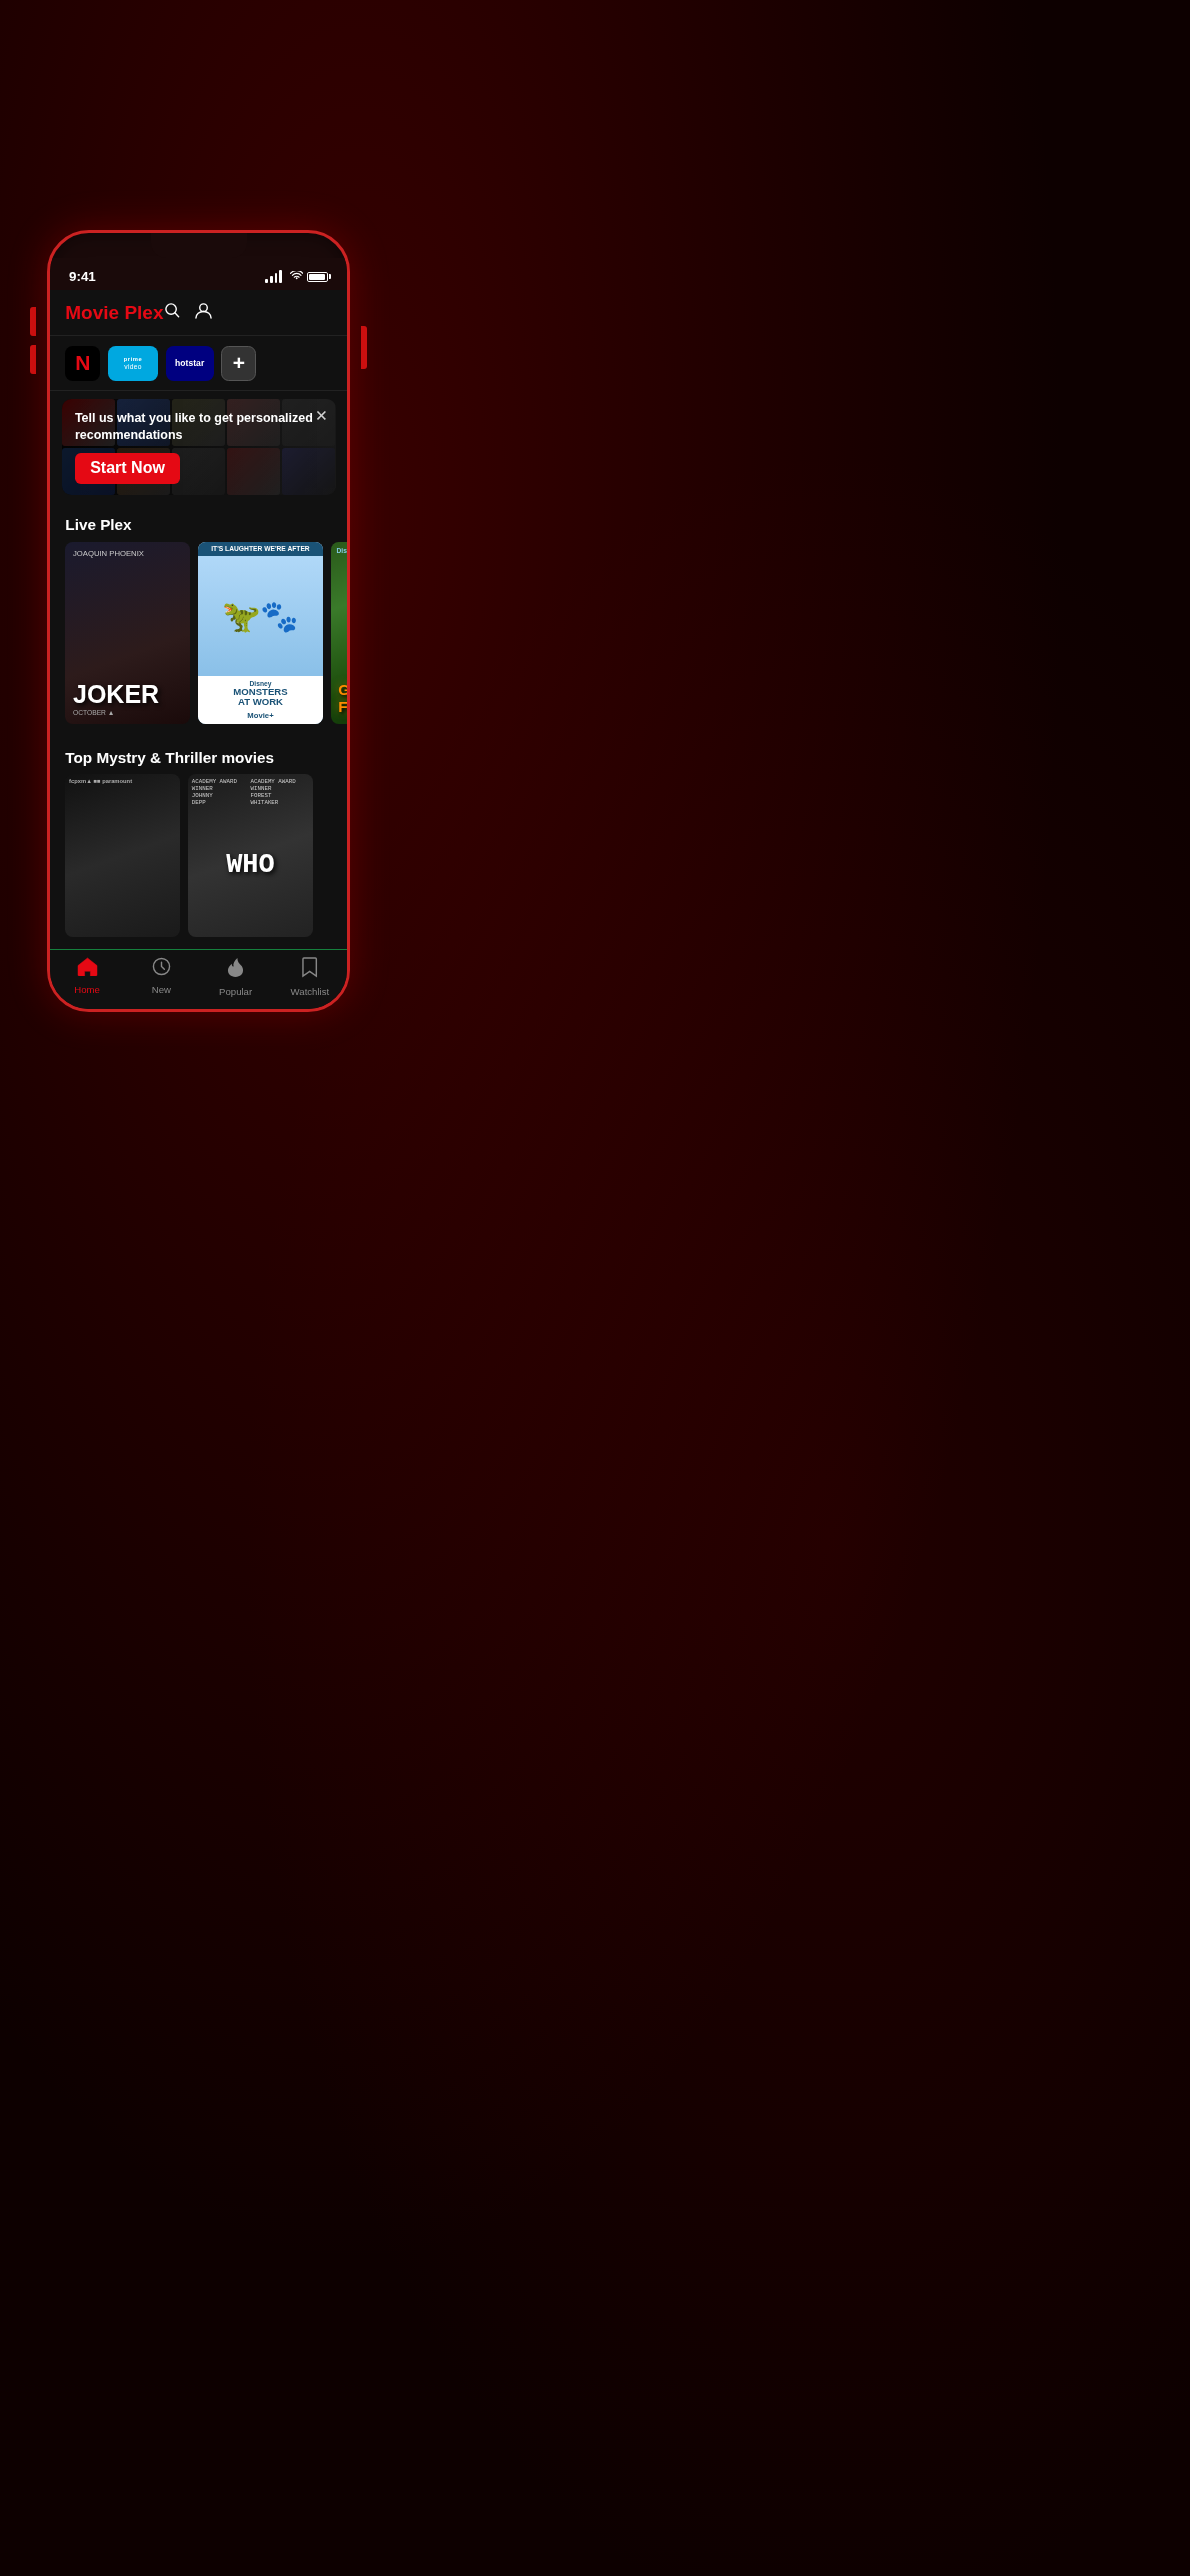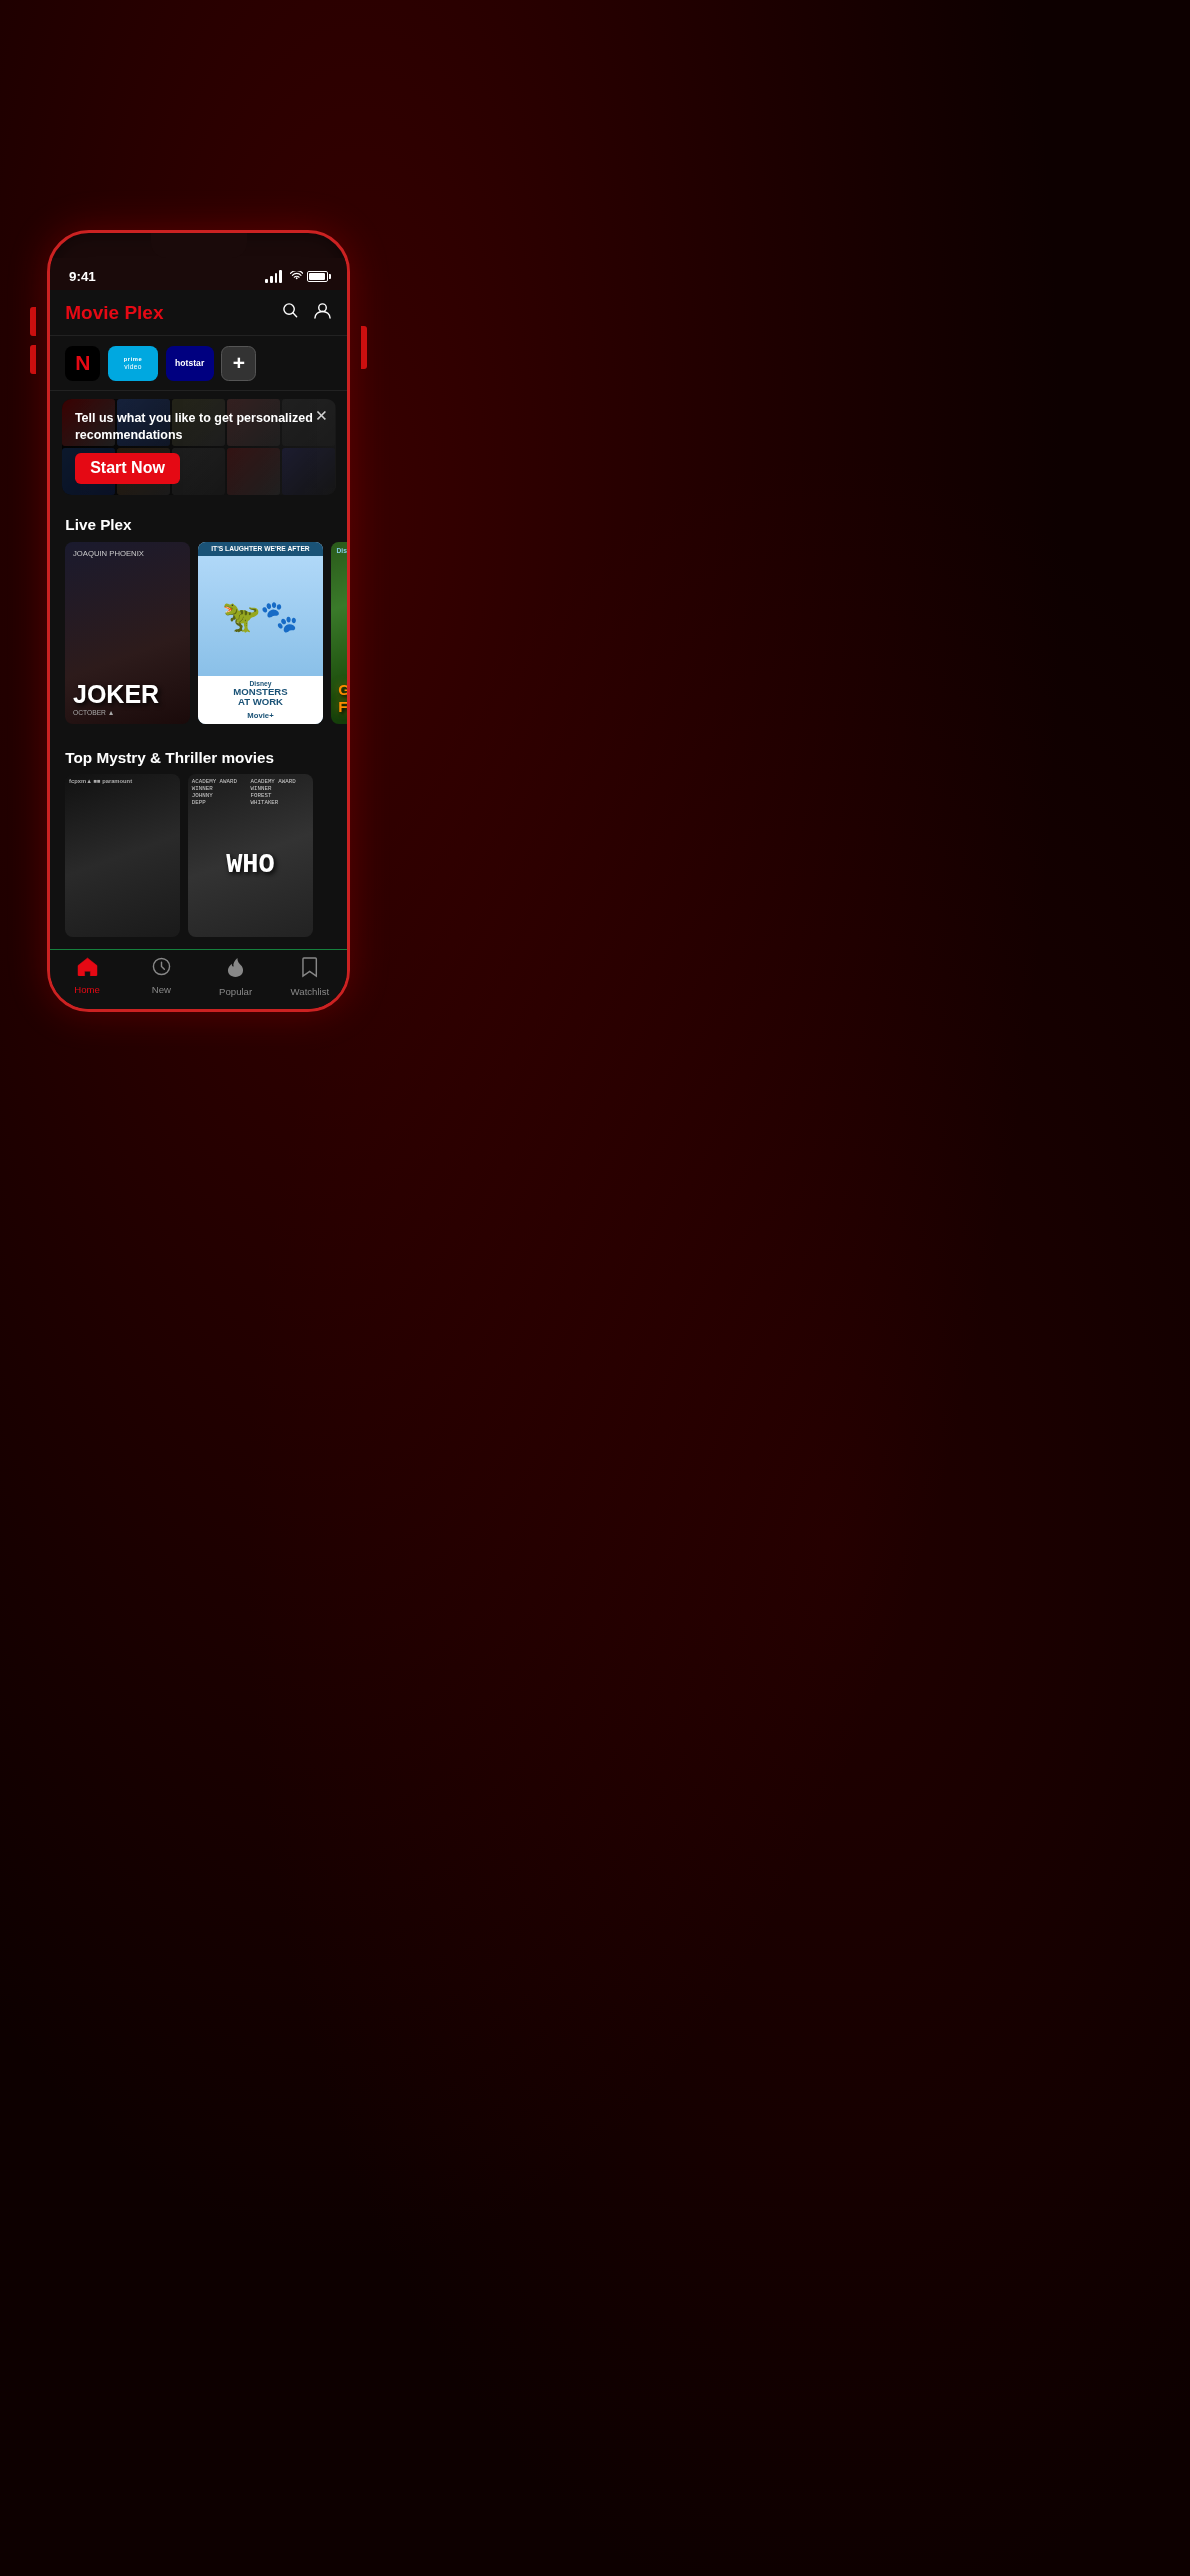--- a/index.html
+++ b/index.html
@@ -63,21 +63,20 @@
       box-shadow: 0 0 38px rgba(200,0,0,0.3), inset 0 0 19px rgba(0,0,0,0.5);
       position: relative;
     }
 
     
     .status-bar {
       background: #1a0a0a;
       padding: 11.5px 19px 5.8px;
       display: flex;
       justify-content: space-between;
-      align-items: center;
     }
 
     .status-time {
       font-size: 13.4px;
       font-weight: 600;
       color: #ffffff;
     }
 
     .status-icons {
       display: flex;
@@ -131,21 +130,20 @@
     .app-content {
       background: #111111;
       min-height: 575px;
     }
 
     
     .app-header {
       background: #111111;
       padding: 11.5px 15.3px;
       display: flex;
-      justify-content: space-between;
       align-items: center;
       border-bottom: 1px solid #222;
     }
 
     .app-title {
       font-size: 19px;
       font-weight: 700;
       color: #e50914;
     }
 

